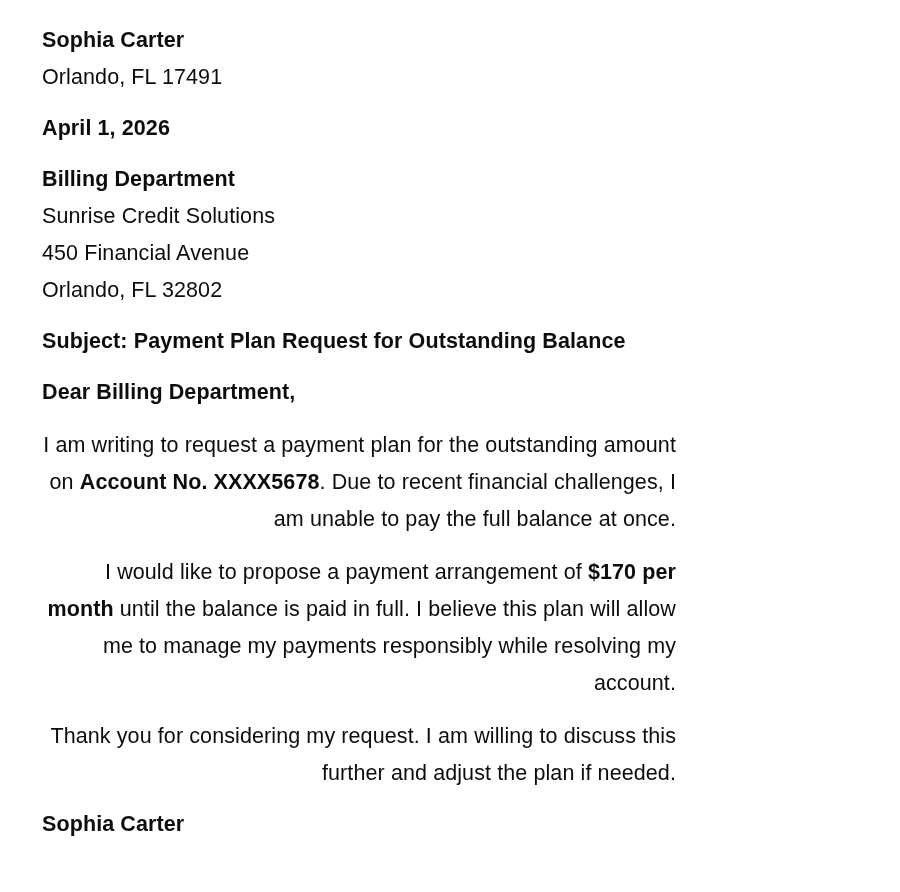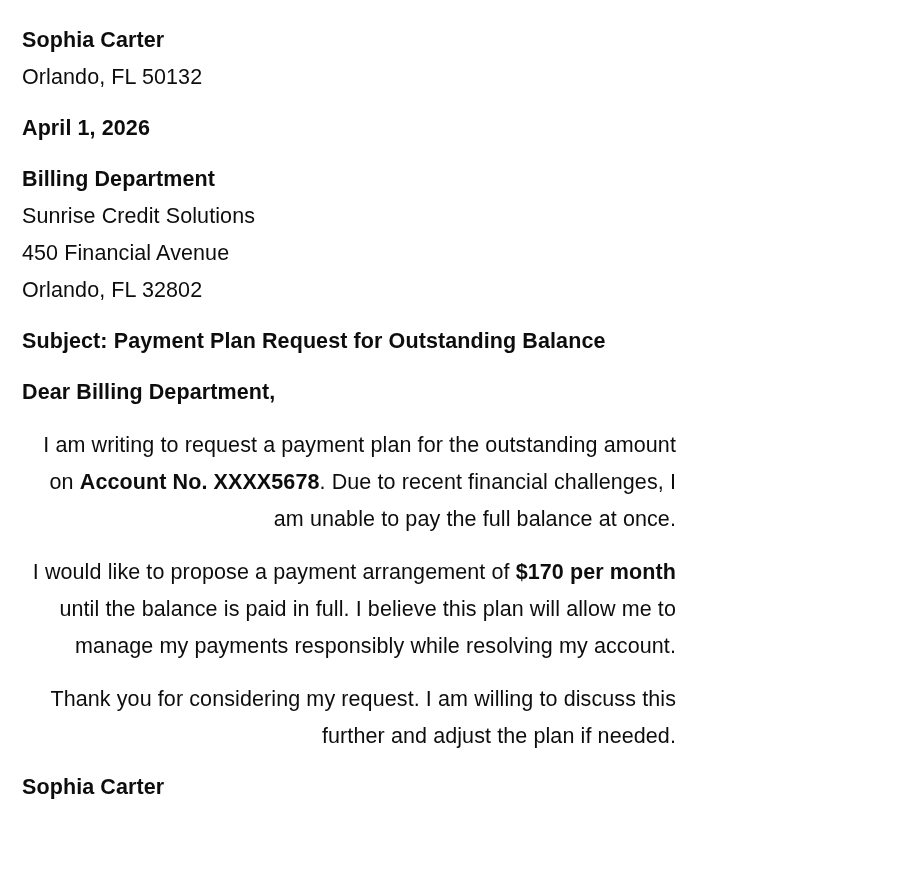--- a/index.html
+++ b/index.html
@@ -11,21 +11,21 @@
     width: 900px;
     height: 892px;
     font-family: "Liberation Sans", sans-serif;
     color: #0d0d0d;
     -webkit-font-smoothing: antialiased;
   }
 
   .letter {
     box-sizing: border-box;
     width: 716px;
-    padding: 22px 40px 0 22px;
+    padding: 22px 40px 0 42px;
   }
 
   
   .block {
     margin: 0 0 14px 0;
   }
 
   .line {
     font-size: 21.5px;
     line-height: 37px;
@@ -59,21 +59,21 @@
   .block-salutation { margin-bottom: 14px; }
   .block-signature  { margin-bottom: 0; }
 </style>
 </head>
 <body>
 
 <div class="letter">
 
   <div class="block block-sender">
     <div class="line bold">Sophia Carter</div>
-    <div class="line">Orlando, FL 50132</div>
+    <div class="line">Orlando, FL 17491</div>
   </div>
 
   <div class="block block-date">
     <div class="line bold">April 1, 2026</div>
   </div>
 
   <div class="block block-recipient">
     <div class="line bold">Billing Department</div>
     <div class="line">Sunrise Credit Solutions</div>
     <div class="line">450 Financial Avenue</div>

